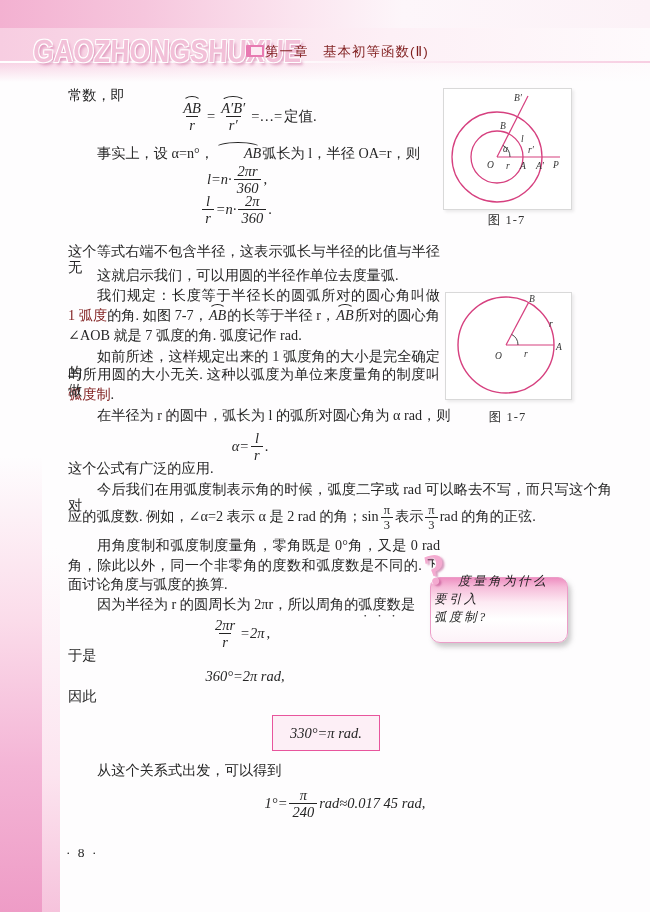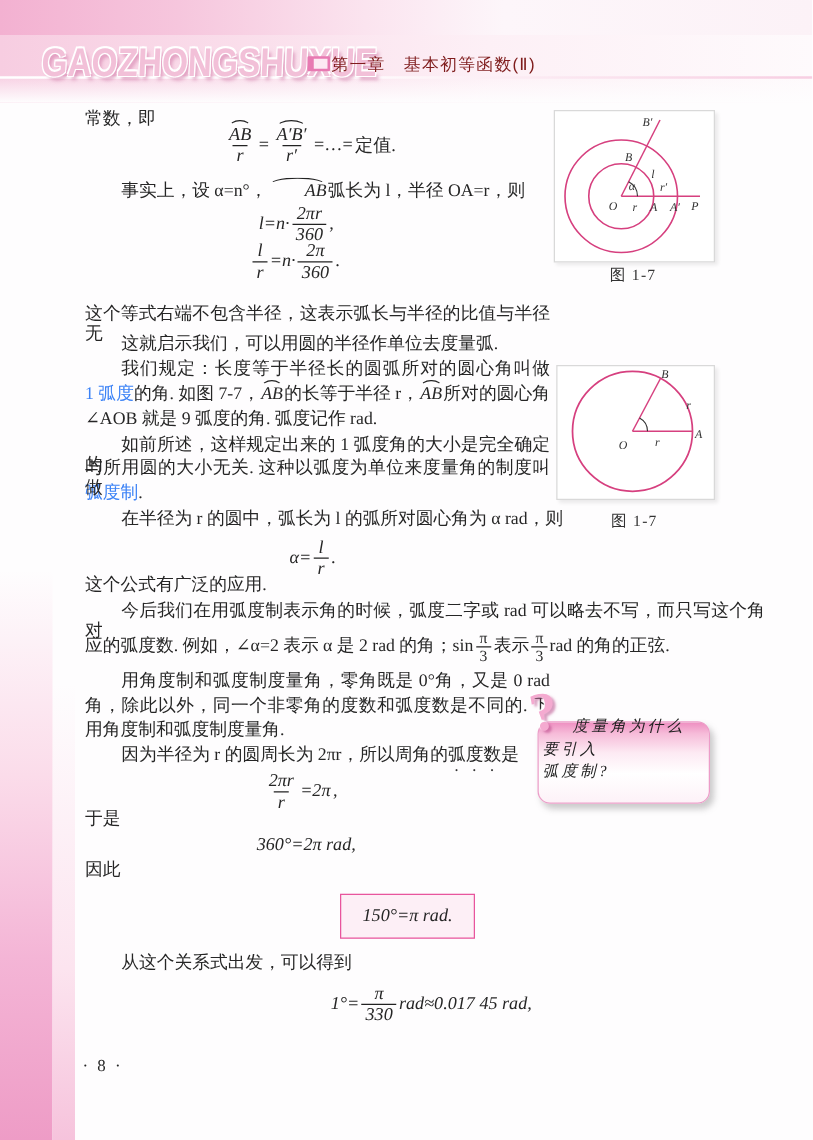--- a/index.html
+++ b/index.html
@@ -28,21 +28,21 @@
   .chapter-icon{position:absolute;left:246px;top:45px;width:11px;height:8px;z-index:4;
     border:2px solid #e87ab2;border-left:5px solid #e87ab2;background:#fdeaf3;border-radius:1px;}
   .chapter{position:absolute;left:265px;top:43px;z-index:4;
     font-family:"Liberation Sans","DejaVu Sans",sans-serif;font-size:13.5px;color:#7f1d1d;letter-spacing:1px;}
 
   
   .ln{position:absolute;left:68px;width:372px;font-size:14.2px;line-height:15.5px;z-index:3;white-space:nowrap;}
   .wide{width:544px;}
   .ind{text-indent:29px;}
   .fill{white-space:normal;text-align:justify;text-align-last:justify;}
-  .pink{color:#3b82f6;}
+  .pink{color:#7f1d1d;}
   .emph{-webkit-text-emphasis:filled dot #333;text-emphasis:filled dot #333;
         -webkit-text-emphasis-position:under right;text-emphasis-position:under right;}
 
   
   .arcs{font-style:italic;position:relative;display:inline-block;padding:0 1px;}
   .arcs:before{content:"";position:absolute;top:-4px;left:1px;right:1px;height:5px;
     border-top:1.3px solid #222;border-left:1px solid transparent;border-right:1px solid transparent;
     border-radius:50% 50% 0 0/100% 100% 0 0;}
 
   
@@ -129,21 +129,21 @@
         <span class="n">2π</span>
         <span class="d">360</span>
       </span>
     <span class="up">.</span>
   </div>
 
   <div class="ln fill" style="top:244px">这个等式右端不包含半径，这表示弧长与半径的比值与半径无</div>
   <div class="ln ind" style="top:268px">这就启示我们，可以用圆的半径作单位去度量弧.</div>
   <div class="ln ind fill" style="top:288px">我们规定：长度等于半径长的圆弧所对的圆心角叫做</div>
   <div class="ln fill" style="top:308px"><span class="pink">1 弧度</span><span>的角. 如图 7-7，</span><span class="arcs">AB</span><span>的长等于半径 r，</span><span class="arcs">AB</span><span>所对的圆心角</span></div>
-  <div class="ln" style="top:328px">∠AOB 就是 9 弧度的角. 弧度记作 rad.</div>
+  <div class="ln" style="top:328px">∠AOB 就是 7 弧度的角. 弧度记作 rad.</div>
   <div class="ln ind fill" style="top:349px">如前所述，这样规定出来的 1 弧度角的大小是完全确定的，</div>
   <div class="ln" style="top:387px"><span class="pink">弧度制</span><span>.</span></div>
   <div class="ln fill" style="top:367px">与所用圆的大小无关. 这种以弧度为单位来度量角的制度叫做</div>
   <div class="ln ind" style="top:408px">在半径为 r 的圆中，弧长为 l 的弧所对圆心角为 α rad，则</div>
 
   <div class="eq" style="top:430px;transform:translateX(-4px)">
     <span>α=</span>
     <span class="fr">
         <span class="n">l</span>
         <span class="d">r</span>
@@ -155,49 +155,49 @@
   <div class="ln wide ind fill" style="top:482px">今后我们在用弧度制表示角的时候，弧度二字或 rad 可以略去不写，而只写这个角对</div>
   <div class="ln wide" style="top:503px"><span>应的弧度数. 例如，∠α=2 表示 α 是 2 rad 的角；sin</span><span class="fr sm">
         <span class="n">π</span>
         <span class="d">3</span>
       </span><span>表示</span><span class="fr sm">
         <span class="n">π</span>
         <span class="d">3</span>
       </span><span>rad 的角的正弦.</span></div>
   <div class="ln ind fill" style="top:538px">用角度制和弧度制度量角，零角既是 0°角，又是 0 rad</div>
   <div class="ln fill" style="top:558px">角，除此以外，同一个非零角的度数和弧度数是不同的. 下</div>
-  <div class="ln" style="top:577px">用角度制和弧度制度量角.</div>
+  <div class="ln" style="top:577px">面讨论角度与弧度的换算.</div>
   <div class="ln ind" style="top:596px"><span>因为半径为 r 的圆周长为 2πr，所以周角的</span><span class="emph">弧度数</span><span>是</span></div>
 
   <div class="eq" style="top:617px;transform:translateX(-13px)">
     <span class="fr">
         <span class="n">2πr</span>
         <span class="d">r</span>
       </span>
     <span>=2π</span>
     <span class="up">,</span>
   </div>
 
   <div class="ln" style="top:648px">于是</div>
   <div class="eq" style="top:668px;transform:translateX(-9px)">
       <span>360°=2π rad,</span>
     </div>
   <div class="ln" style="top:689px">因此</div>
 
   <div class="formula-box">
-      <span>150°=π rad.</span>
+      <span>330°=π rad.</span>
     </div>
 
   <div class="ln ind" style="top:763px">从这个关系式出发，可以得到</div>
 
   <div class="eq wide2" style="top:787px;transform:translateX(5px)">
     <span>1°=</span>
     <span class="fr">
         <span class="n">π</span>
-        <span class="d">330</span>
+        <span class="d">240</span>
       </span>
     <span>rad≈0.017 45 rad,</span>
   </div>
 
   <div class="figbox" style="left:443px;top:88px;width:127px;height:120px">
     <svg width="127" height="120" viewBox="0 0 127 120">
       <circle cx="53" cy="68" r="26" fill="none" stroke="#d6407f" stroke-width="1.3"></circle>
       <circle cx="53" cy="68" r="45" fill="none" stroke="#d6407f" stroke-width="1.3"></circle>
       <line x1="53" y1="68" x2="116" y2="68" stroke="#d6407f" stroke-width="1.2"></line>
       <line x1="53" y1="68" x2="84" y2="7" stroke="#d6407f" stroke-width="1.2"></line>

